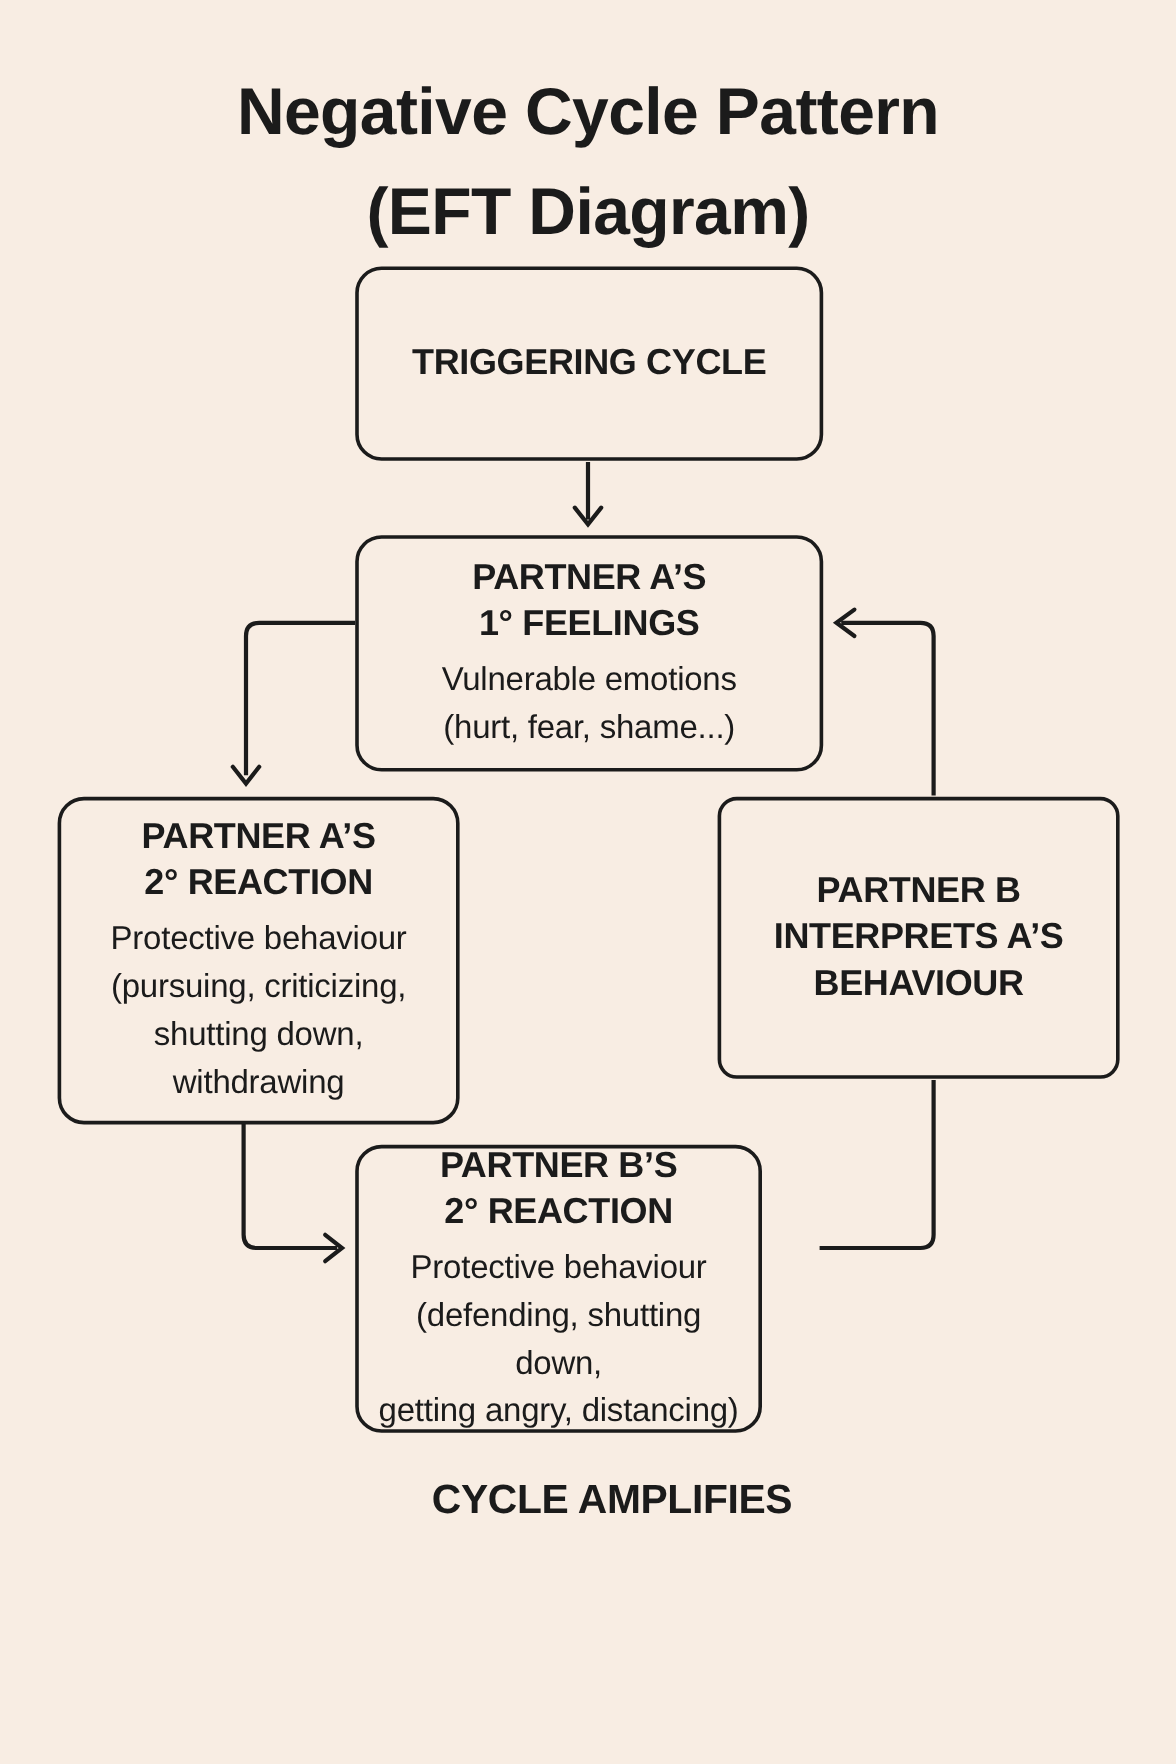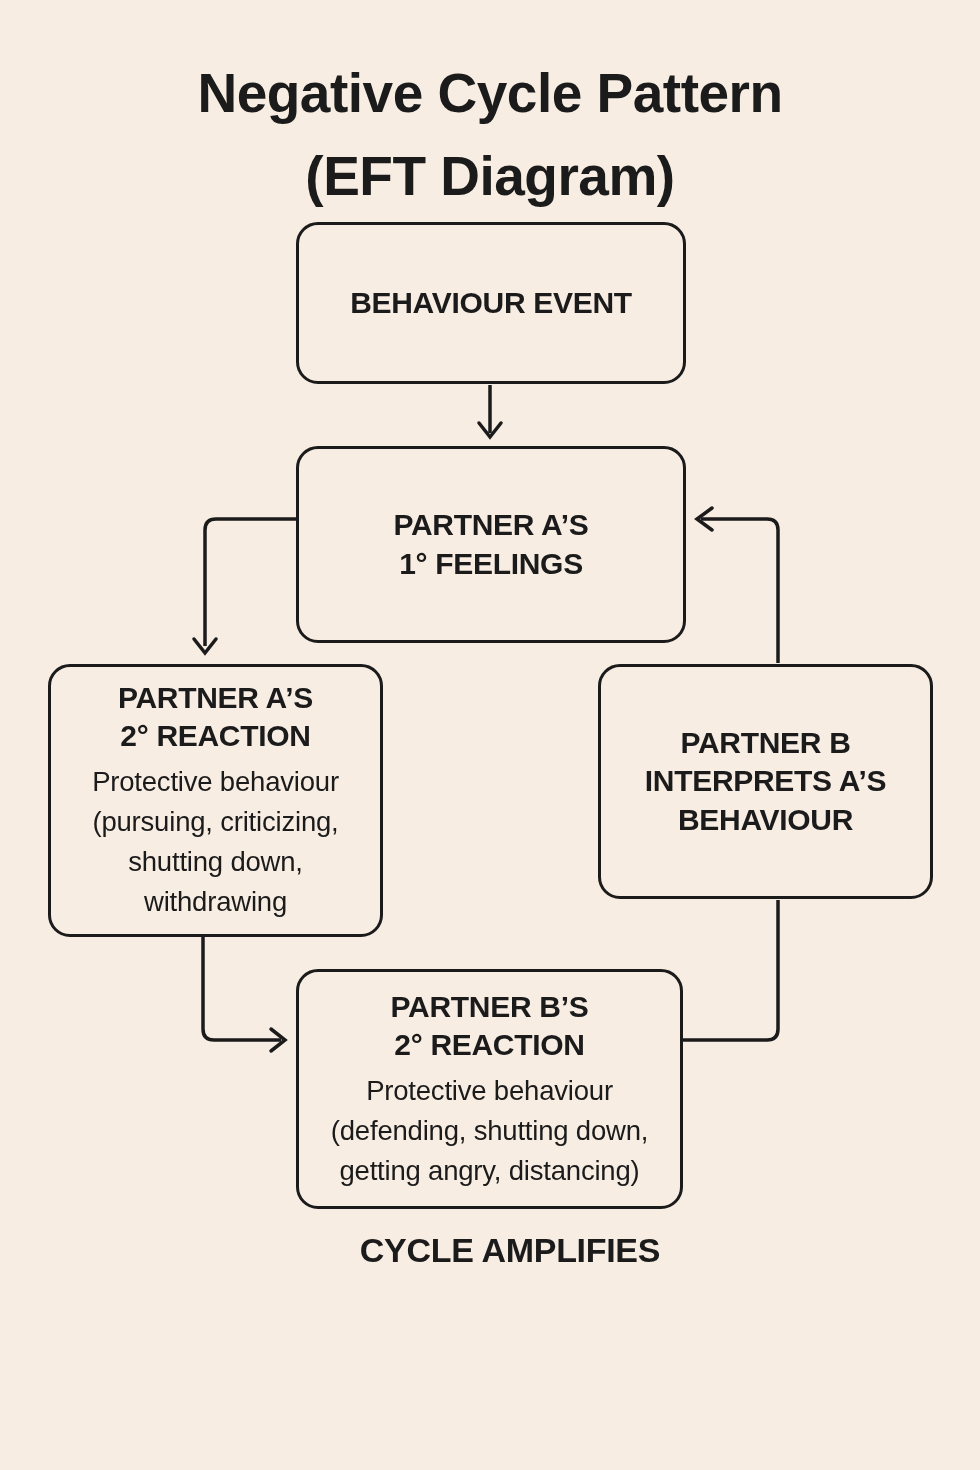--- a/index.html
+++ b/index.html
@@ -56,22 +56,22 @@
   }
   .node-body {
     font-size: 27.5px;
     line-height: 1.45;
     letter-spacing: -0.2px;
     white-space: pre-line;
   }
   #node-trigger      { left: 296px; top: 222px; width: 390px; height: 162px; }
   #node-feelings     { left: 296px; top: 446px; width: 390px; height: 197px; }
   #node-a-reaction   { left:  48px; top: 664px; width: 335px; height: 273px; }
-  #node-b-interprets { left: 598px; top: 664px; width: 335px; height: 235px; }
-  #node-b-reaction   { left: 296px; top: 954px; width: 387px; height: 240px; margin-top: 15px; }
+  #node-b-interprets { left: 598px; top: 664px; width: 335px; height: 235px; border-radius: 16px; }
+  #node-b-reaction   { left: 296px; top: 954px; width: 339px; height: 240px; }
   .footer {
     position: absolute;
     top: 1228px;
     left: 0;
     width: 100%;
     text-align: center;
     margin-left: 20px;
   }
   .footer-heading {
     font-weight: 700;
@@ -112,26 +112,28 @@
     <g>
       <path class="arrow-shaft" d="M 683 1040 L 767 1040 Q 778 1040 778 1029 L 778 900"></path>
     </g>
     <g>
       <path class="arrow-shaft" d="M 778 663 L 778 530 Q 778 519 767 519 L 701 519"></path>
       <path class="arrow-head" d="M 712 508 L 697 519 L 712 530"></path>
     </g>
   </svg>
 
   <div class="node" id="node-trigger">
-    <div class="node-heading">BEHAVIOUR EVENT</div>
+    <div class="node-heading">TRIGGERING CYCLE</div>
   </div>
 
   <div class="node" id="node-feelings">
     <div class="node-heading">PARTNER A’S
 1° FEELINGS</div>
+    <div class="node-body">Vulnerable emotions
+(hurt, fear, shame...)</div>
   </div>
 
   <div class="node" id="node-a-reaction">
     <div class="node-heading">PARTNER A’S
 2° REACTION</div>
     <div class="node-body">Protective behaviour
 (pursuing, criticizing,
 shutting down,
 withdrawing</div>
   </div>

